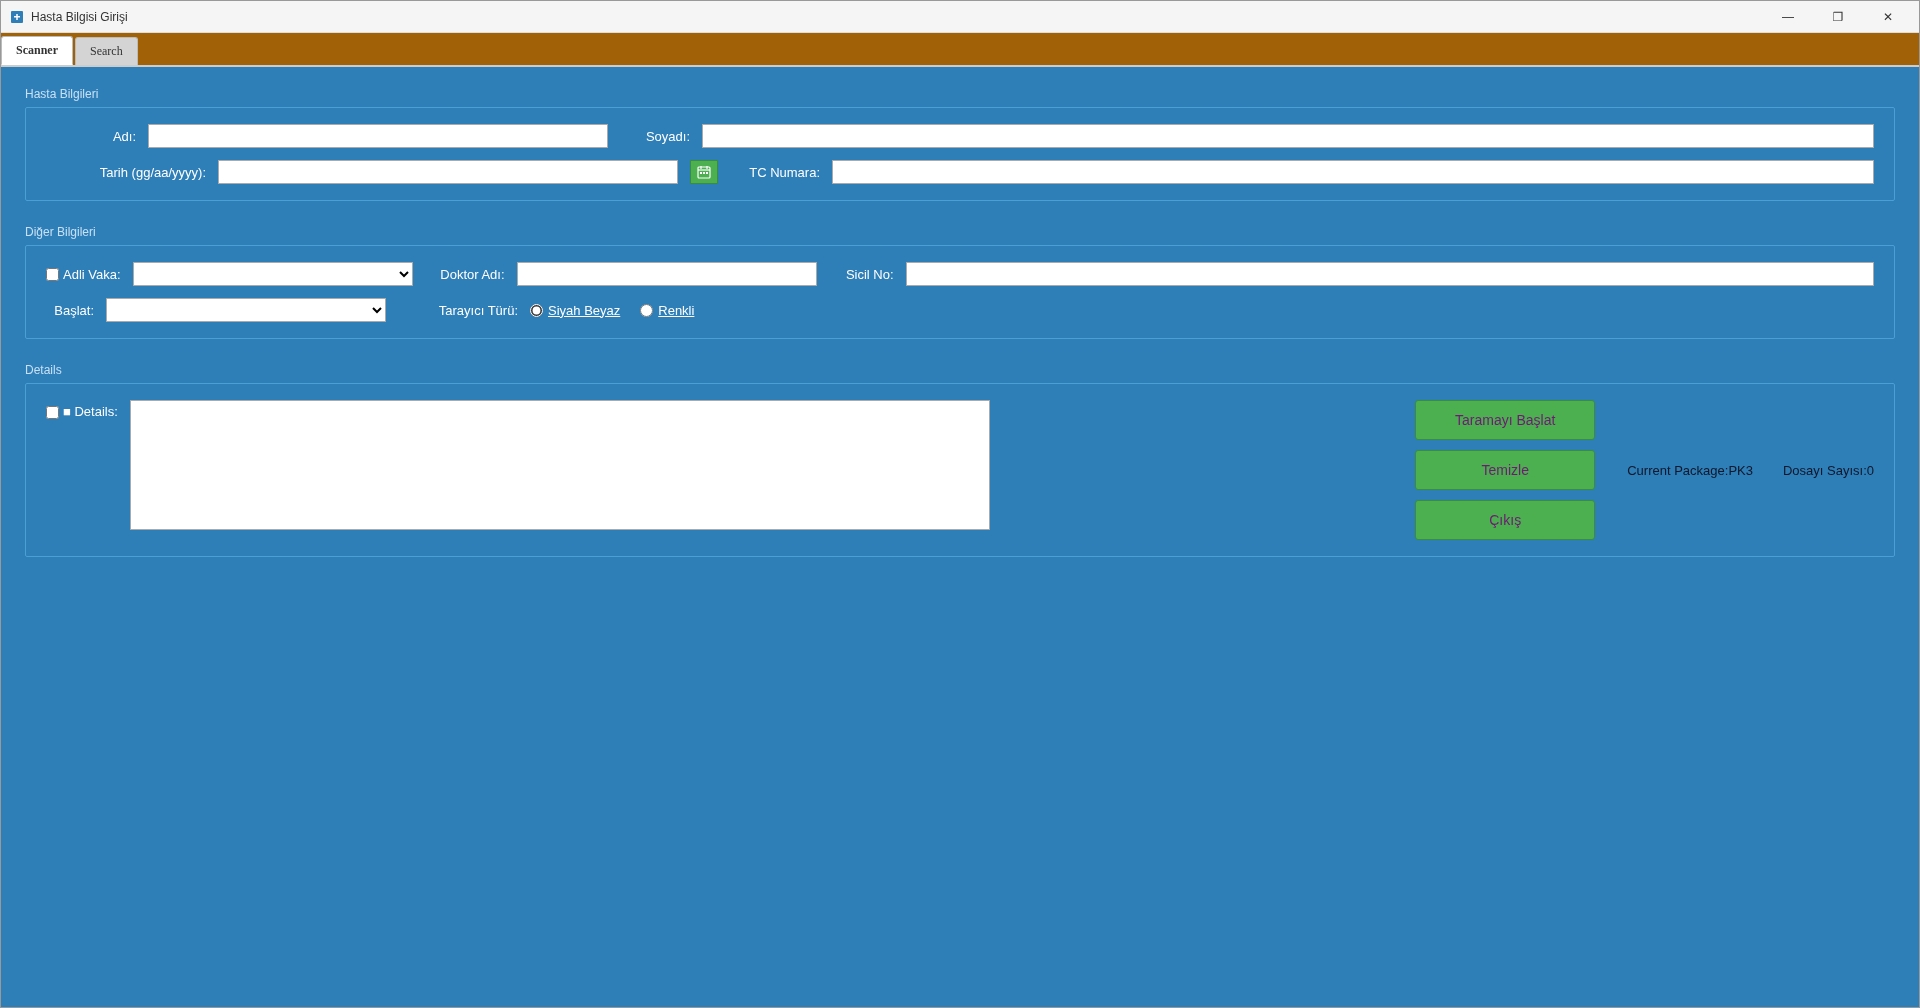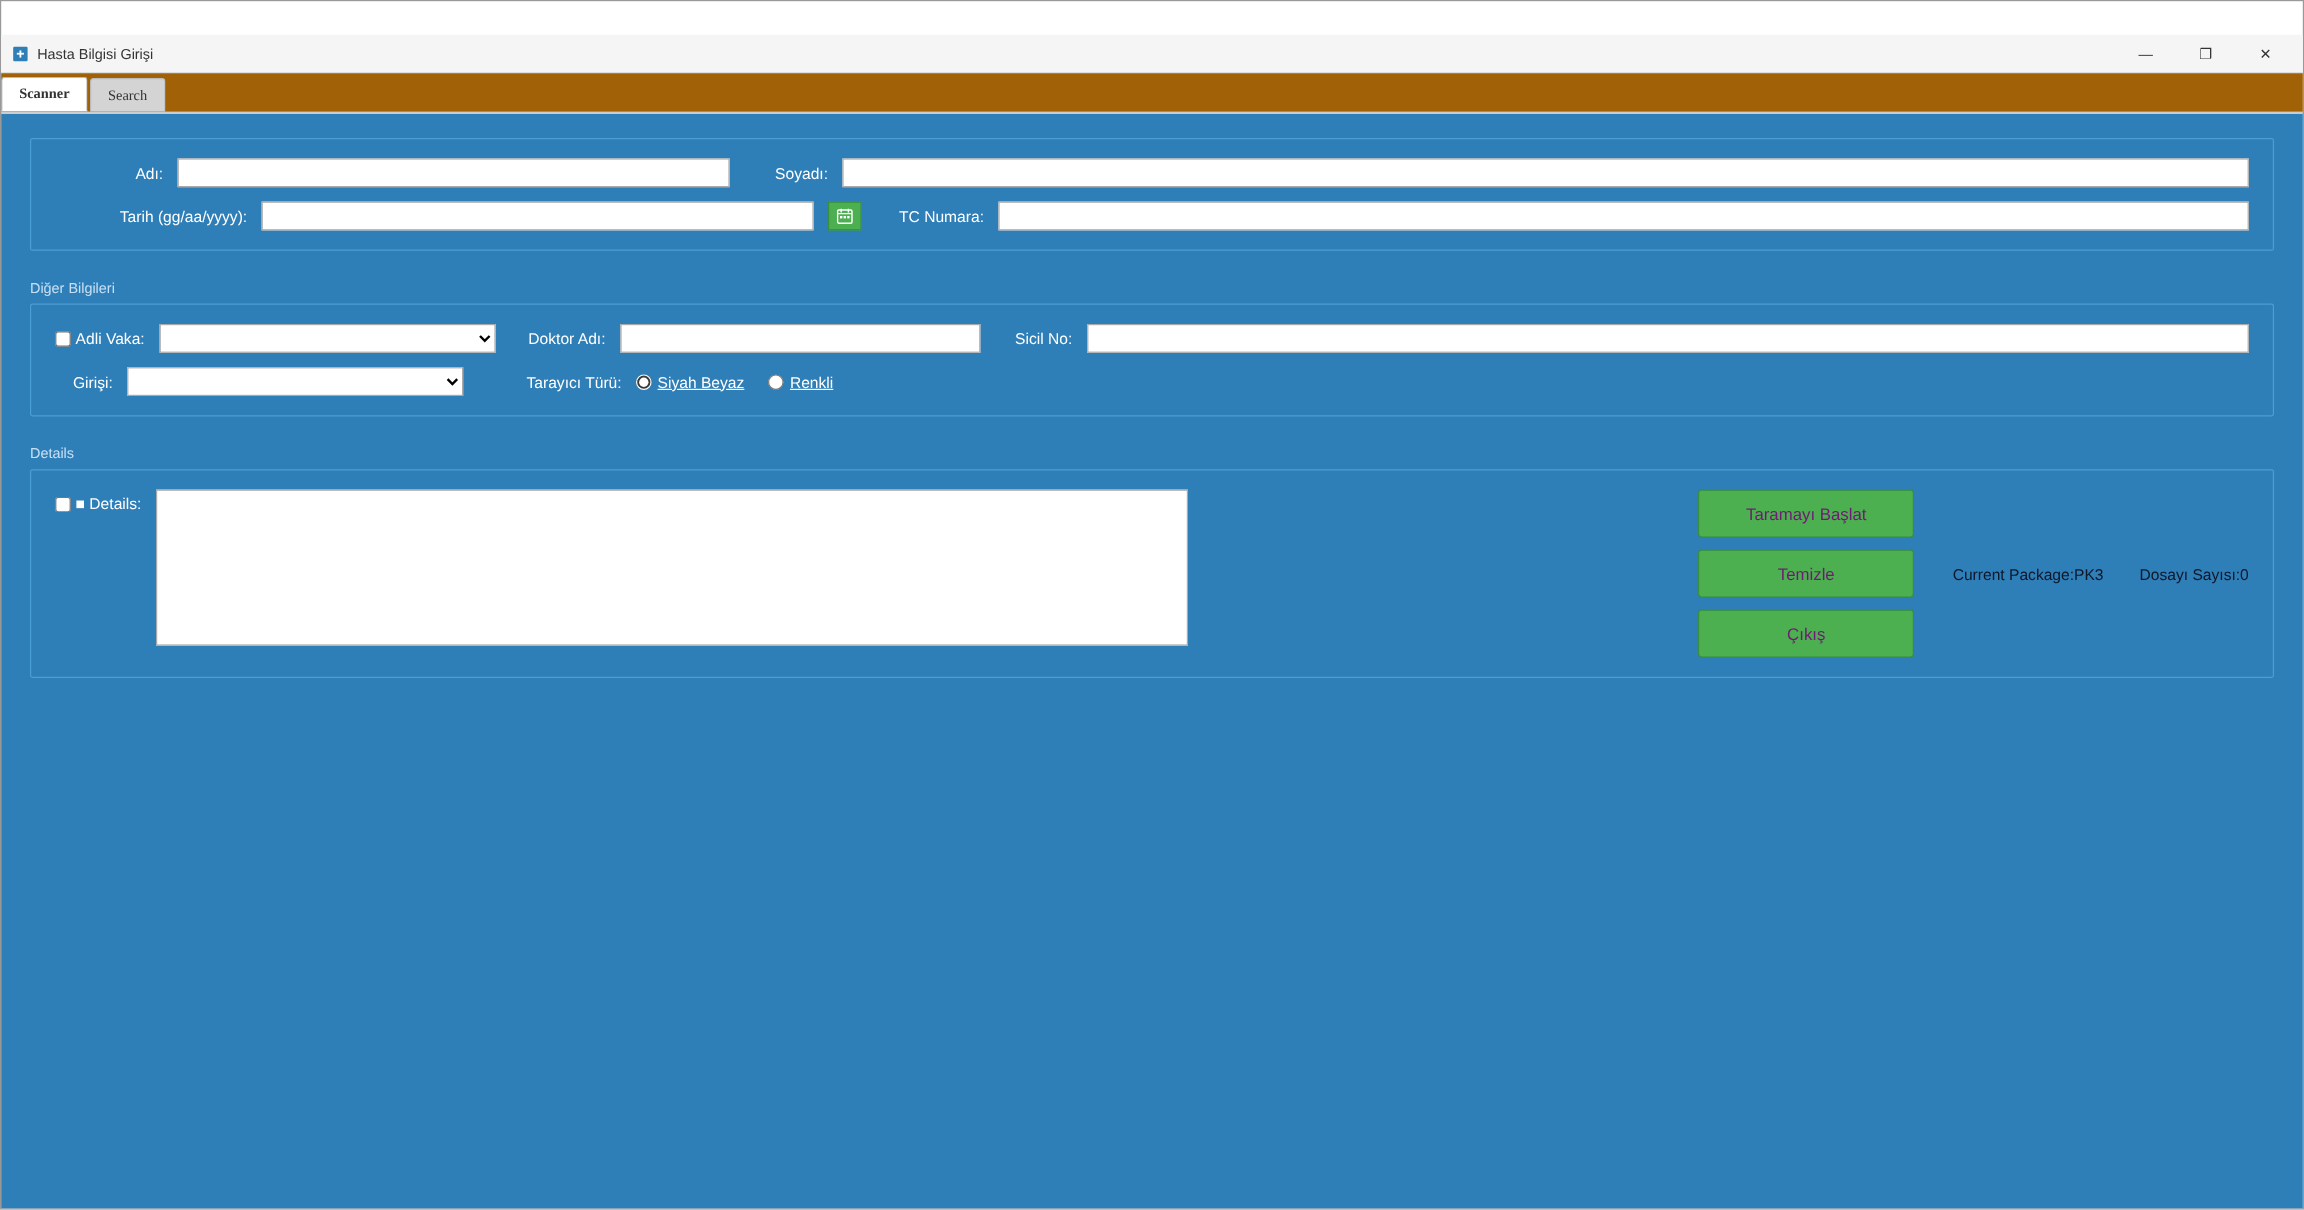--- a/index.html
+++ b/index.html
@@ -21,21 +21,20 @@
     }
     .title-bar {
       height: 32px;
       background: #f5f5f5;
       display: flex;
       align-items: center;
       justify-content: space-between;
       padding: 0 8px;
       border-bottom: 1px solid #ddd;
       flex-shrink: 0;
-      margin-top: 28px;
     }
     .title-bar-left {
       display: flex;
       align-items: center;
       gap: 6px;
     }
     .title-icon {
       width: 16px;
       height: 16px;
     }
@@ -262,20 +261,21 @@
       <span>Scanner</span>
     </div>
     <div class="tab">
       <span>Search</span>
     </div>
   </div>
 
   <div class="content">
 
     <div class="hasta-section">
+      <div class="section-label">Hasta Bilgileri</div>
       <div class="panel">
 
         <div class="form-row">
           <label class="form-label">Adı:</label>
           <input type="text" class="form-input input-adi" value="" style="">
           <label class="form-label" style="min-width:70px;">Soyadı:</label>
           <input type="text" class="form-input input-soyadi" value="" style="flex: 1 1 0%;">
         </div>
 
         <div class="form-row">
@@ -312,21 +312,21 @@
             <option value="evet">Evet</option>
             <option value="hayir">Hayır</option>
           </select>
           <label class="form-label" style="min-width:80px;">Doktor Adı:</label>
           <input type="text" class="form-input input-doktor" value="" style="flex: 1 1 0%; max-width: 300px;">
           <label class="form-label" style="min-width:65px;">Sicil No:</label>
           <input type="text" class="form-input input-sicil" value="" style="flex: 1 1 0%;">
         </div>
 
         <div class="form-row">
-          <label class="form-label" style="min-width:48px;text-align:right;">Girişi:</label>
+          <label class="form-label" style="min-width:48px;text-align:right;">Başlat:</label>
           <select class="select-field select-brans">
             <option value=""></option>
             <option value="dahiliye">Dahiliye</option>
             <option value="cerrahi">Cerrahi</option>
             <option value="kardiyoloji">Kardiyoloji</option>
           </select>
           <label class="form-label" style="min-width:100px;margin-left:20px;">Tarayıcı Türü:</label>
           <div class="radio-group">
             <label class="radio-item">
               <input type="radio" name="tarayici" value="siyah_beyaz" checked="" style="">

